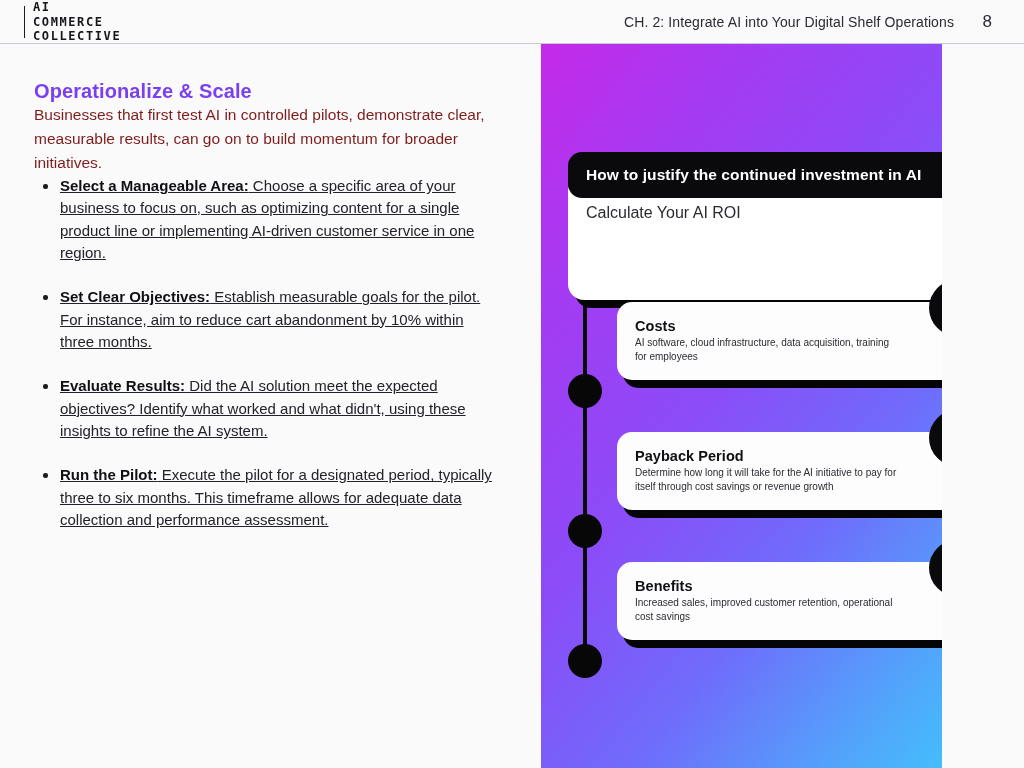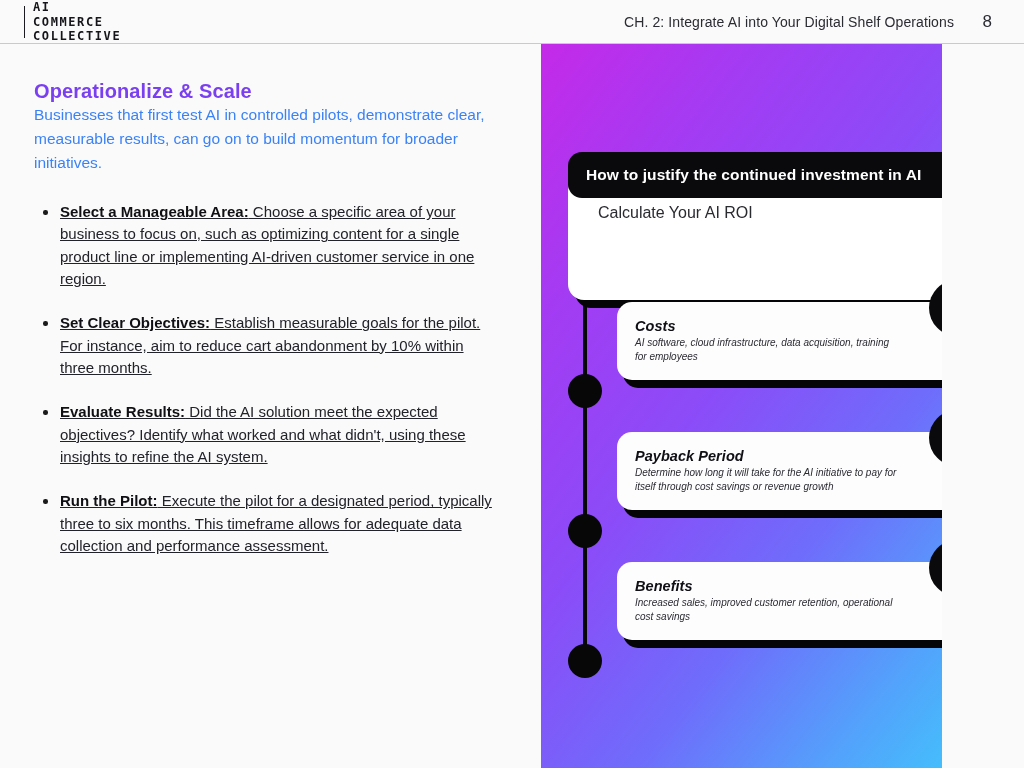--- a/index.html
+++ b/index.html
@@ -46,22 +46,21 @@
 
   
   .left-col {
     position:absolute; left:0; top:44px; width:541px; height:724px;
     background:#fafafa; padding:36px 34px 0 34px;
   }
   .section-title {
     font-size:20px; font-weight:700; color:#7b3ff2; letter-spacing:.1px;
   }
   .intro {
-    font-size:15.5px; line-height:1.55; color:#3b82f6; max-width:470px;
-    margin-bottom:26px;
+    font-size:15.5px; line-height:1.55; color:#7f1d1d; max-width:470px;
   }
   ul.points { list-style:none; }
   ul.points > li {
     position:relative; padding-left:26px; margin-bottom:22px;
     font-size:15px; line-height:1.49; color:#22222a; max-width:466px;text-decoration:underline;
   }
   ul.points > li::before {
     content:""; position:absolute; left:9px; top:9px;
     width:4.5px; height:4.5px; border-radius:50%; background:#1a1a1a;
   }
@@ -102,32 +101,32 @@
   }
   .roi-pill {
     position:absolute; left:27px; top:108px; width:410px; height:46px;
     background:#0a0a0c; border-radius:14px;
     display:flex; align-items:center; padding:0 18px;
     color:#ffffff; font-size:15.5px; font-weight:700; letter-spacing:.1px;
     white-space:nowrap;
   }
   .roi-body {
     position:absolute; left:27px; top:160px; width:440px;
-    padding:0 18px; font-size:16px; color:#2a2a31;margin-left:12px;
+    padding:0 18px; font-size:16px; color:#2a2a31;
   }
 
   
   .step { position:absolute; left:76px; width:350px; }
   .step .shadow {
     position:absolute; left:6px; top:8px; width:350px; height:100%;
     background:#050507; border-radius:15px;
   }
   .step .card {
     position:relative; width:350px; background:#fdfdfd;
-    border-radius:15px; padding:16px 66px 16px 18px;font-style:italic;
+    border-radius:15px; padding:16px 66px 16px 18px;
   }
   .step .title {
     font-size:14.5px; font-weight:700; color:#0f0f14; margin-bottom:2px;
     letter-spacing:.05px;
   }
   .step .desc {
     font-size:10px; line-height:1.42; color:#2b2b33;
   }
   .step .icon-badge {
     position:absolute; right:-18px; top:-22px;

